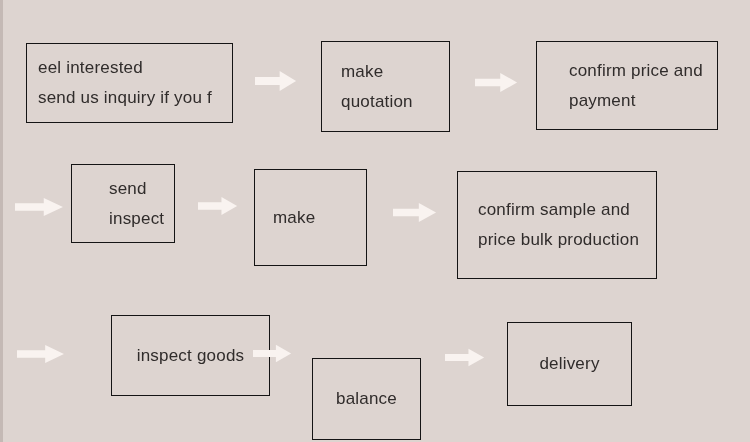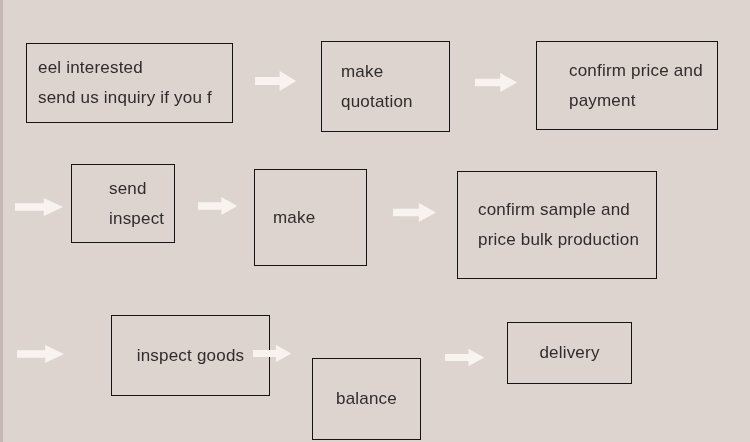--- a/index.html
+++ b/index.html
@@ -47,21 +47,21 @@
 
   
   .b1 { left: 26px;  top: 43px;  width: 207px; height: 80px;  padding-left: 11px; }
   .b2 { left: 321px; top: 41px;  width: 129px; height: 91px;  padding-left: 19px; }
   .b3 { left: 536px; top: 41px;  width: 182px; height: 89px;  padding-left: 32px; }
   .b4 { left: 71px;  top: 164px; width: 104px; height: 79px; padding-left: 37px; }
   .b5 { left: 254px; top: 169px; width: 113px; height: 97px;  padding-left: 18px; }
   .b6 { left: 457px; top: 171px; width: 200px; height: 108px;  padding-left: 20px; }
   .b7 { left: 72px;  top: 315px; width: 159px; height: 81px; margin-left: 39px; }
   .b8 { left: 312px; top: 318px; width: 109px; height: 82px; margin-top: 40px; }
-  .b9 { left: 507px; top: 322px; width: 125px; height: 62px; }
+  .b9 { left: 507px; top: 322px; width: 125px; height: 84px; }
 
   .arrow { position: absolute; color: var(--arrow-fill); }
   .arrow svg { display: block; width: 100%; height: 100%; }
 
   
   .a1 { left: 255px; top: 70px;  width: 42px; height: 22px; }
   .a2 { left: 475px; top: 72px;  width: 43px; height: 21px; }
   .a3 { left: 15px;  top: 197px; width: 49px; height: 20px; }
   .a4 { left: 198px; top: 196px; width: 40px; height: 20px; }
   .a5 { left: 393px; top: 202px; width: 44px; height: 21px; }

